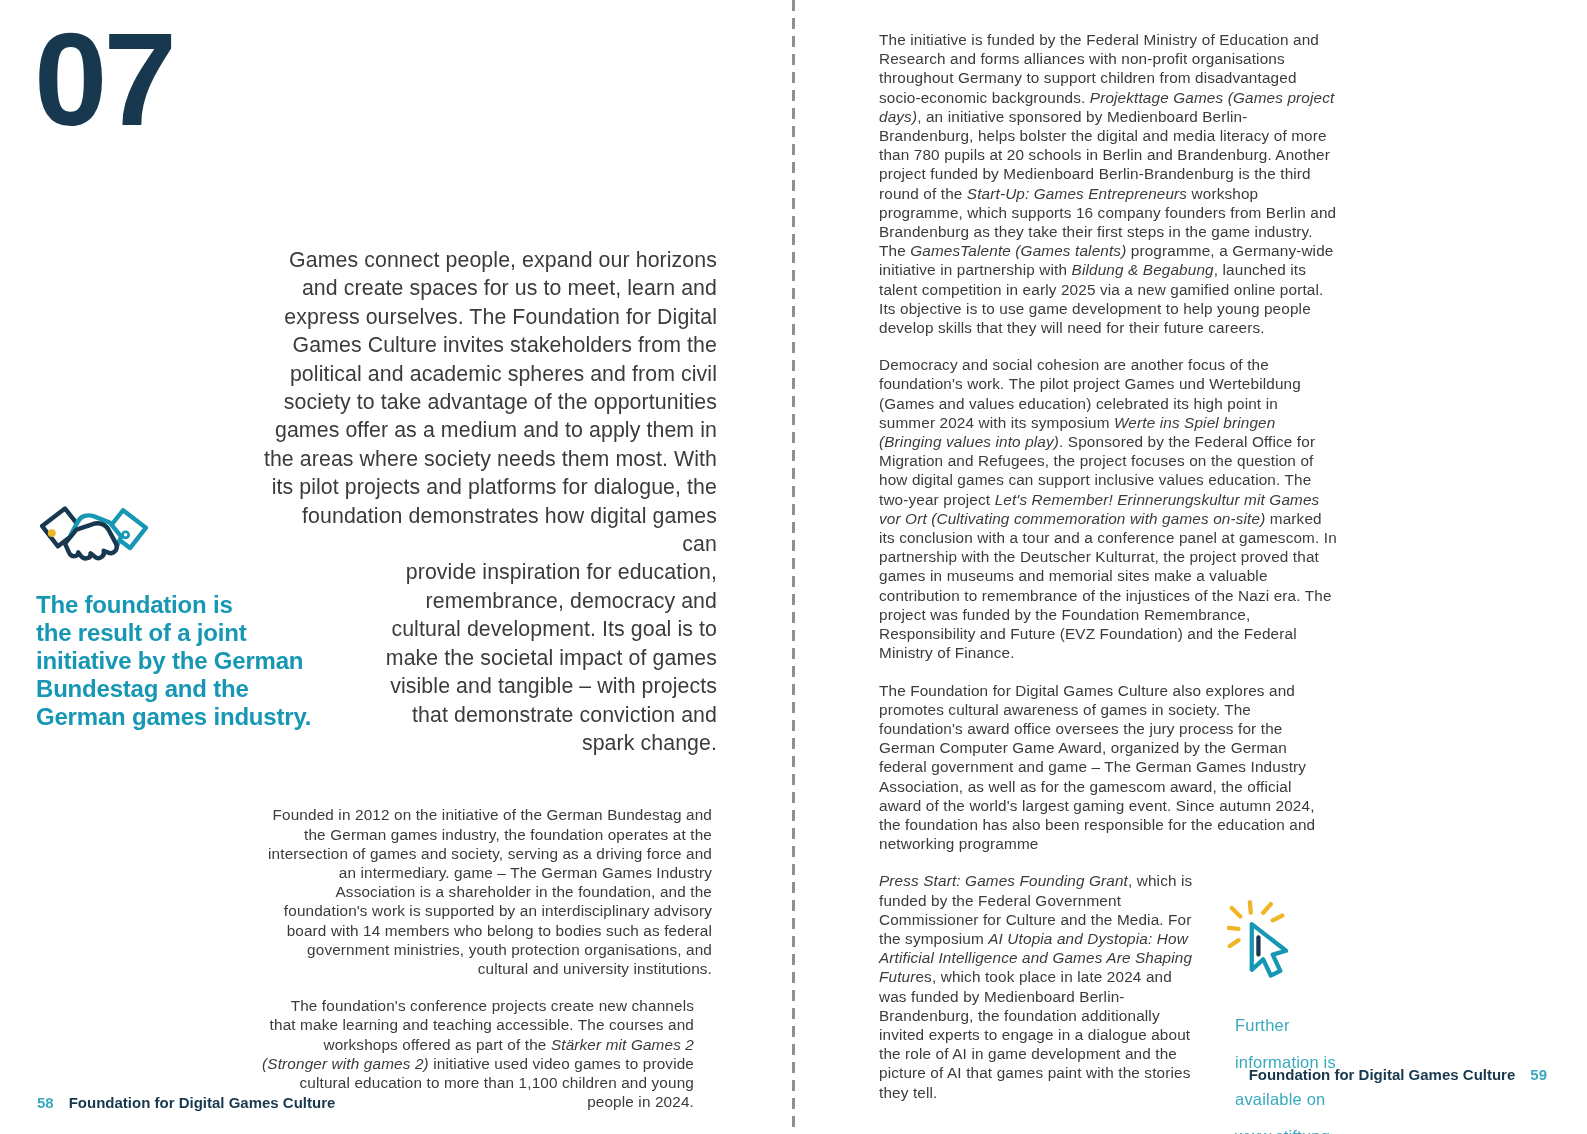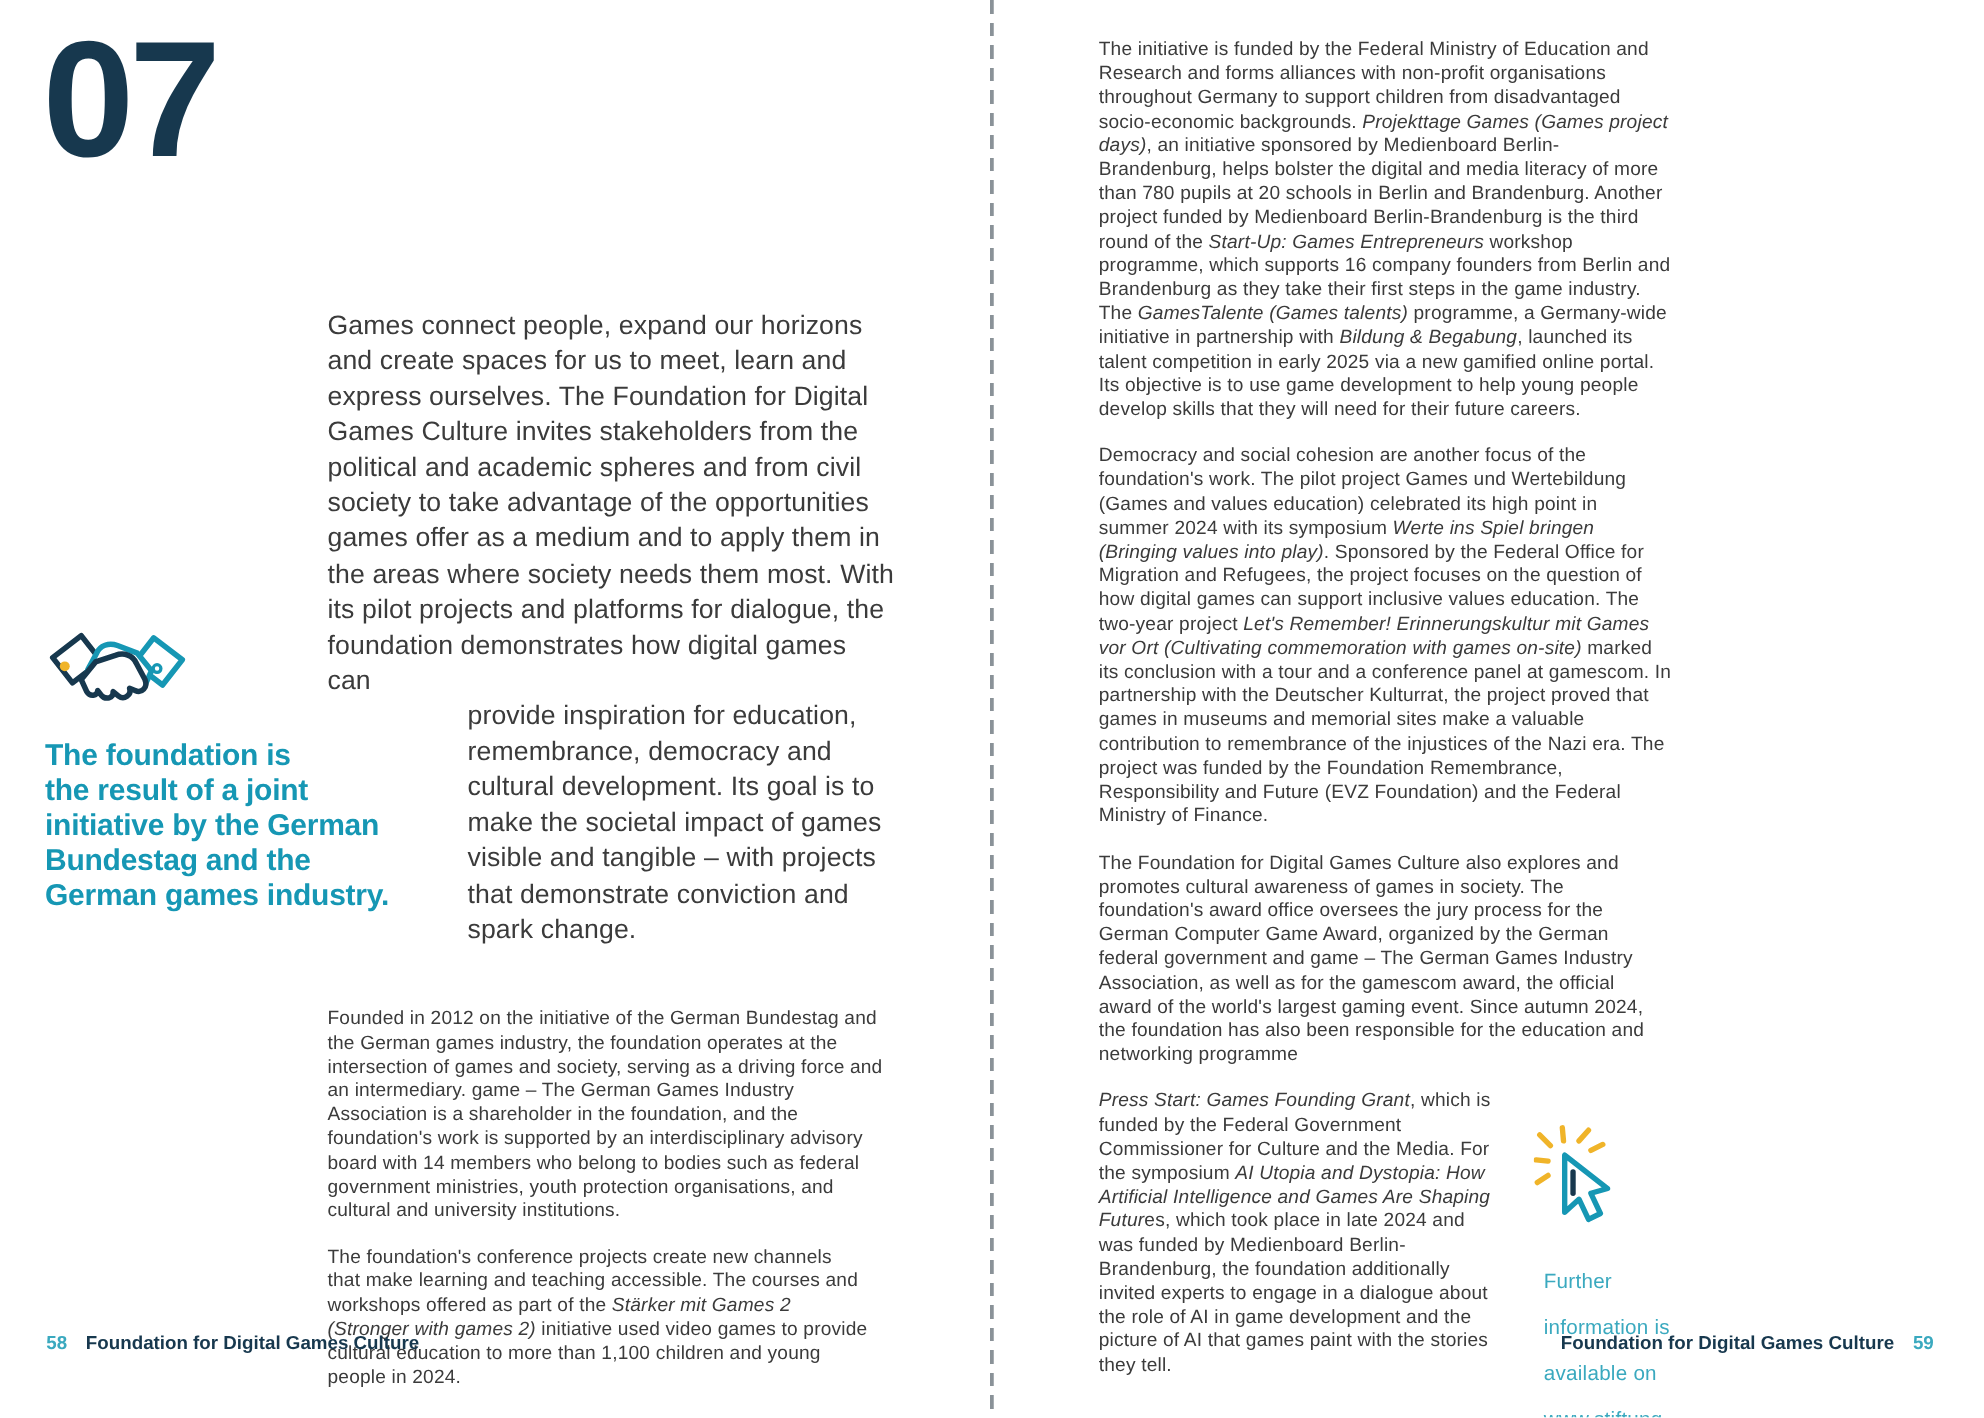--- a/index.html
+++ b/index.html
@@ -21,21 +21,21 @@
 
   .page{position:absolute;top:0;height:1134px;}
   .page-left{left:0;width:792px;}
   .page-right{left:795px;width:792px;}
 
   .chapter-num{position:absolute;left:34px;top:14px;font-size:132px;line-height:1;
     font-weight:700;letter-spacing:-4px;color:var(--navy);}
   .title{position:absolute;left:262px;top:22px;width:440px;font-size:46px;line-height:57px;
     font-weight:700;color:var(--teal);white-space:pre-line;letter-spacing:-0.5px;}
 
-  .left-col{position:absolute;left:262px;top:246px;width:455px;}
+  .left-col{position:absolute;left:262px;top:246px;width:455px;text-align:right;}
   .intro{font-size:21.3px;line-height:28.4px;color:var(--body);letter-spacing:0.1px;}
   .intro2{margin-left:112px;width:343px;margin-top:0;}
   .body{font-size:15.3px;line-height:19.2px;letter-spacing:0.15px;color:var(--body);}
   .left-col .body{margin-top:48px;width:450px;}
   .left-col .body + .body{margin-top:18px;width:432px;}
   em{font-style:italic;}
 
   .icon-handshake{position:absolute;left:36px;top:498px;width:116px;height:86px;}
   .quote{position:absolute;left:36px;top:591px;width:330px;font-size:24px;line-height:28px;
     font-weight:700;color:var(--teal);white-space:pre-line;letter-spacing:-0.2px;}
@@ -44,21 +44,21 @@
   .right-col .body + .body{margin-top:18px;}
   .row{display:flex;margin-top:18px;gap:22px;justify-content:space-between;}
   .row .narrow{width:322px;flex:0 0 322px;}
   .aside{width:290px;padding-top:26px;}
   .icon-cursor{width:80px;height:100px;margin-left:4px;display:block;}
   .further{margin-top:10px;font-size:16.5px;line-height:37px;color:var(--teal-light);letter-spacing:0.2px;margin-left:12px;}
   .weblink{color:var(--teal-light);cursor:pointer;}
   .weblink span{display:block;text-decoration:underline;text-underline-offset:4px;}
 
   .foot{position:absolute;top:1066px;display:flex;align-items:baseline;font-size:15px;font-weight:700;}
-  .foot-left{left:37px;}
+  .foot-left{left:37px;margin-top:28px;}
   .foot-right{right:40px;}
   .pagenum{color:var(--teal-light);}
   .foottitle{color:var(--navy);}
   .foot-left .pagenum{margin-right:15px;}
   .foot-right .pagenum{margin-left:15px;}
 
   svg .stroke-teal{stroke:var(--teal);fill:#fff;stroke-width:5;stroke-linejoin:round;stroke-linecap:round;}
   svg .stroke-navy{stroke:var(--navy);fill:#fff;stroke-width:5;stroke-linejoin:round;stroke-linecap:round;}
   svg .ray{stroke:var(--yellow);stroke-width:4.5;stroke-linecap:round;fill:none;}
   svg .dot-yellow{fill:var(--yellow);}

